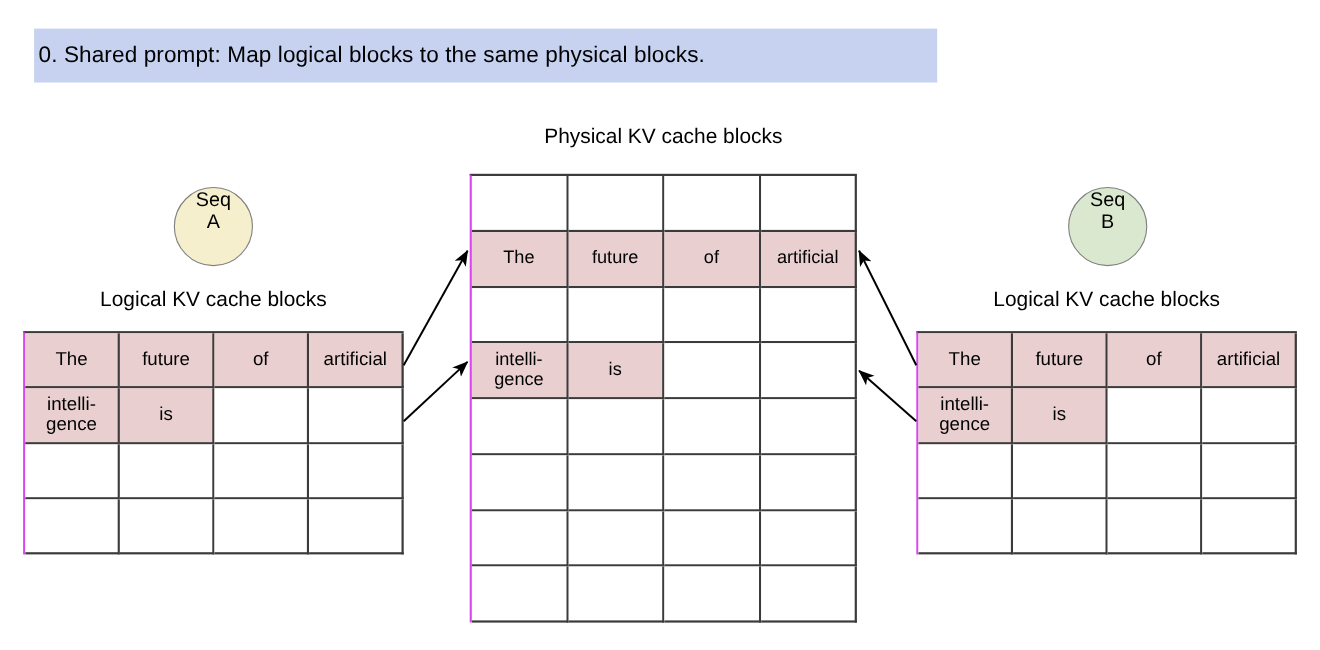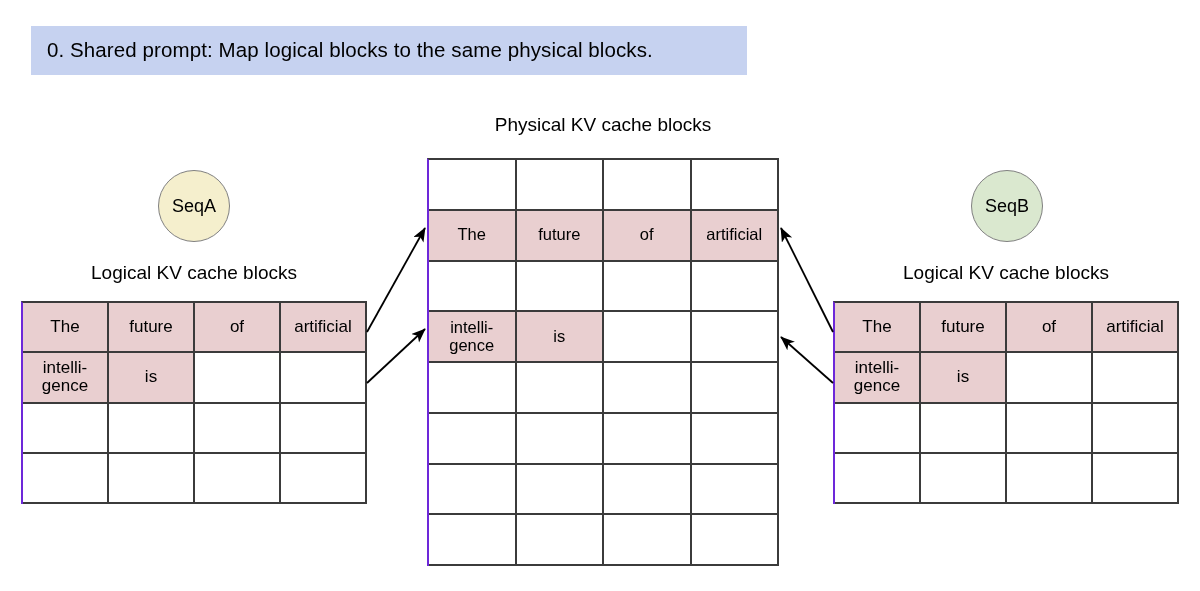--- a/index.html
+++ b/index.html
@@ -14,26 +14,26 @@
     overflow: hidden;
     font-family: "Liberation Sans", sans-serif;
     color: #000000;
   }
 
   
   #banner {
     position: absolute;
     left: 31px;
     top: 26px;
-    width: 716px;
+    width: 821px;
     height: 49px;
     background: #c6d2f0;
     display: flex;
     align-items: center;
-    padding-left: 16px;
+    padding-left: 4px;
     box-sizing: border-box;
   }
   #banner .banner-text {
     font-size: 20.5px;
     line-height: 1.1;
     letter-spacing: 0.1px;
     white-space: nowrap;
   }
 
   
@@ -48,35 +48,36 @@
   #right-caption    { left: 833px; top: 262px; width: 346px; }
 
   
   .seq-badge {
     position: absolute;
     width: 72px;
     height: 72px;
     border-radius: 50%;
     border: 1.3px solid #808080;
     display: flex;
+    flex-direction: column;
     align-items: center;
-    justify-content: center;
+    justify-content: flex-start;
     font-size: 18px;
     line-height: 1.12;
     box-sizing: border-box;
   }
   #seq-a { left: 158px; top: 170px; background: #f5efcd; }
   #seq-b { left: 971px; top: 170px; background: #dae8cf; }
 
   
   .grid {
     position: absolute;
     display: grid;
     border-top: 2px solid #3b3b3b;
-    border-left: 2px solid #6d28d9;
+    border-left: 2px solid #d946ef;
     box-sizing: border-box;
     background: #ffffff;
   }
   .cell {
     border-right: 2px solid #3b3b3b;
     border-bottom: 2px solid #3b3b3b;
     box-sizing: border-box;
     display: flex;
     align-items: center;
     justify-content: center;

